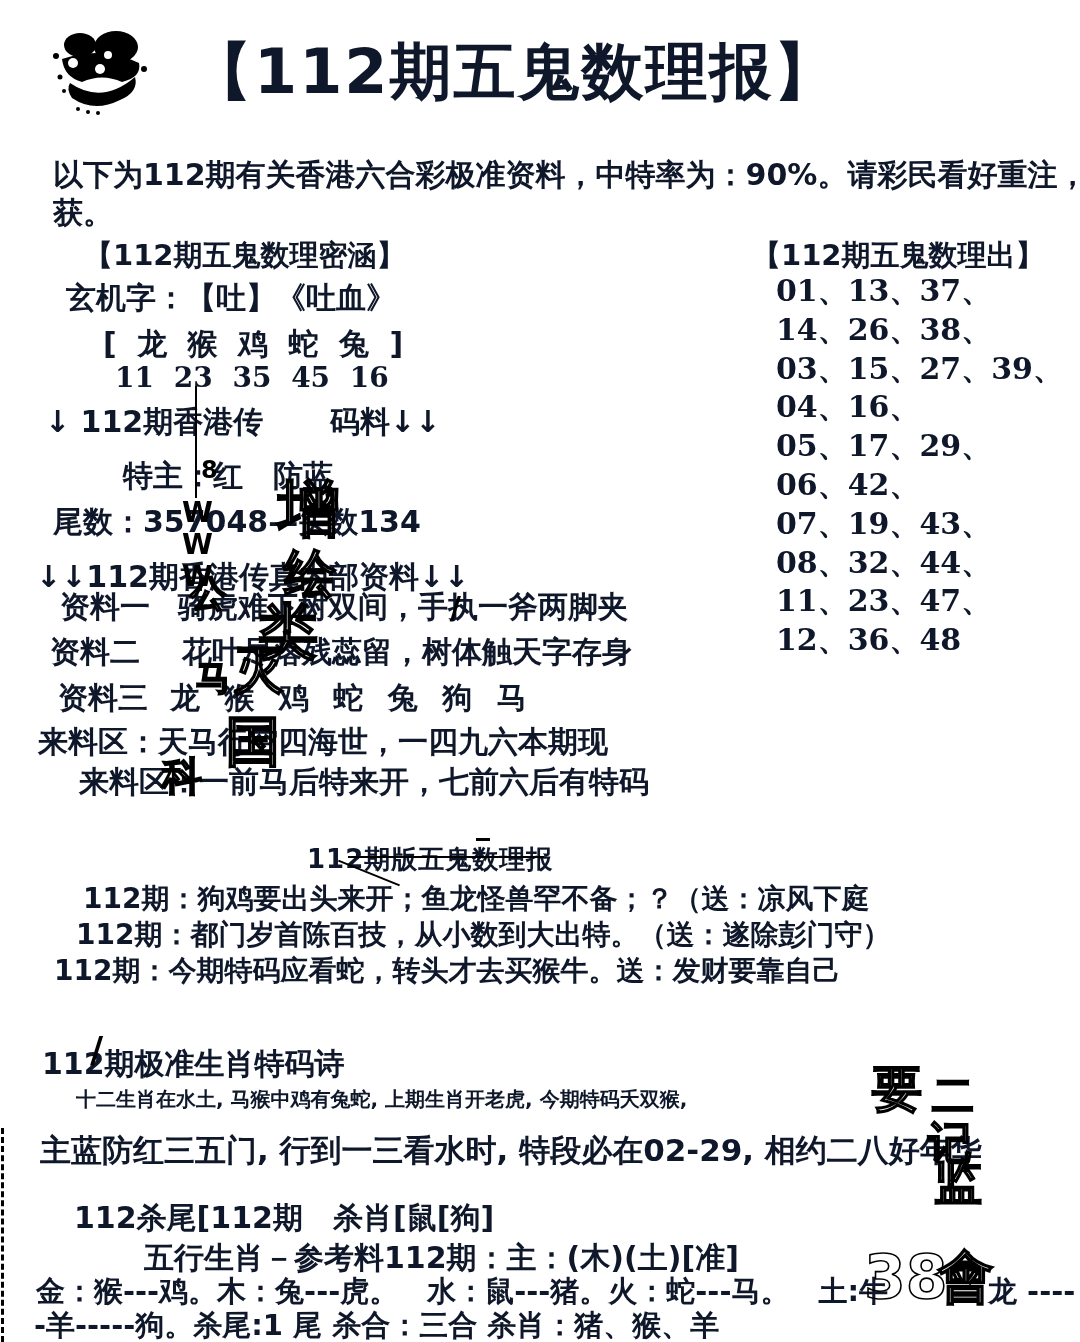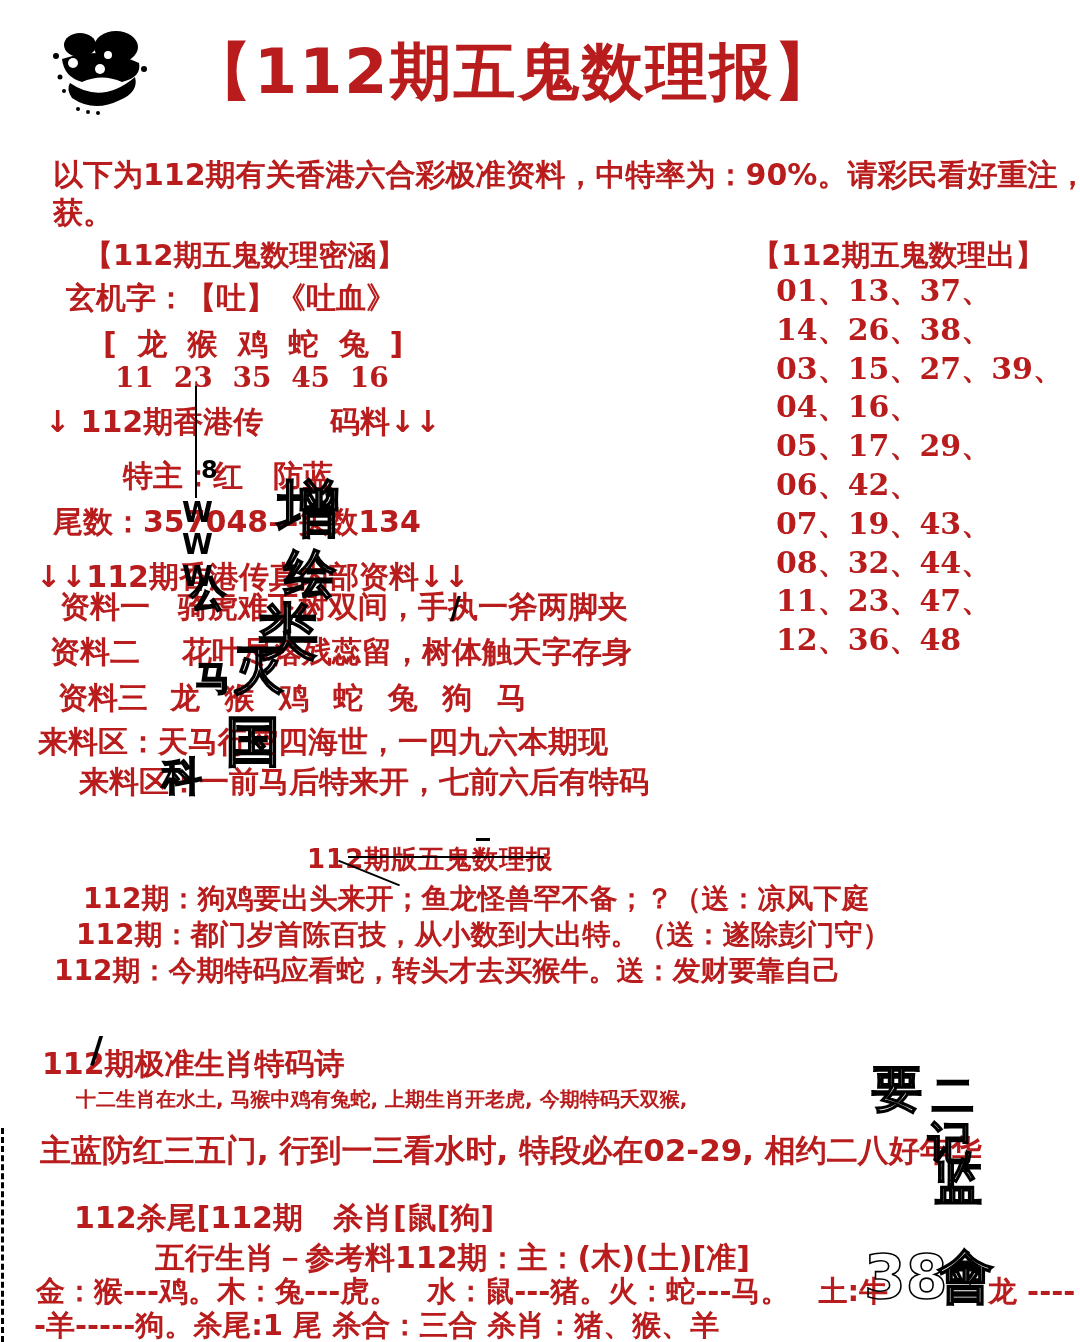--- a/index.html
+++ b/index.html
@@ -1,18 +1,18 @@
 <!DOCTYPE html>
 <html><head>
 <meta charset="utf-8">
 <style>
   html,body{margin:0;padding:0;background:#e8e8e8;}
   .page{
     position:relative;width:1080px;height:1342px;background:#fff;
-    color:#b91c1c;overflow:hidden;
+    color:#0f172a;overflow:hidden;
     font-family:"DejaVu Sans",sans-serif;font-weight:700;
   }
   .abs{position:absolute;white-space:nowrap;font-weight:700;}
   .serif{font-family:"DejaVu Serif",serif;}
 
   #t-title{left:190px;top:30px;font-size:62px;letter-spacing:2px;}
   #t-intro1{left:53px;top:155px;font-size:30px;}
   #t-intro2{left:53px;top:193px;font-size:30px;}
 
   #lh-heading{left:84px;top:236px;font-size:29px;}
@@ -40,21 +40,21 @@
   #m-head{left:307px;top:842px;font-size:26px;letter-spacing:1px;}
   #m1{left:83px;top:880px;font-size:28px;}
   #m2{left:76px;top:916px;font-size:28px;}
   #m3{left:54px;top:952px;font-size:28px;}
 
   #p-head{left:42px;top:1044px;font-size:30px;}
   #p1{left:52px;top:1086px;font-size:20px;margin-left:24px;}
   #p2{left:40px;top:1130px;font-size:31px;}
 
   #b-kill{left:74px;top:1198px;font-size:30px;}
-  #b-wux{left:155px;top:1238px;font-size:30px;}
+  #b-wux{left:144px;top:1238px;font-size:30px;}
   #b-el1{left:36px;top:1272px;font-size:29px;}
   #b-el-tail{left:988px;top:1272px;font-size:29px;}
   #b-last{left:34px;top:1306px;font-size:29px;}
 
   
   #vline35{position:absolute;left:195px;top:386px;width:2px;height:112px;background:#000;}
   #left-dash{position:absolute;left:1px;top:1128px;width:0;height:214px;border-left:3px dashed #000;}
   #strike1{position:absolute;left:348px;top:856px;width:196px;height:2px;background:#000;}
   #strike2{position:absolute;left:476px;top:838px;width:14px;height:3px;background:#000;}
   #noise-diag{position:absolute;left:336px;top:872px;width:66px;height:2px;background:#000;transform:rotate(22deg);}

